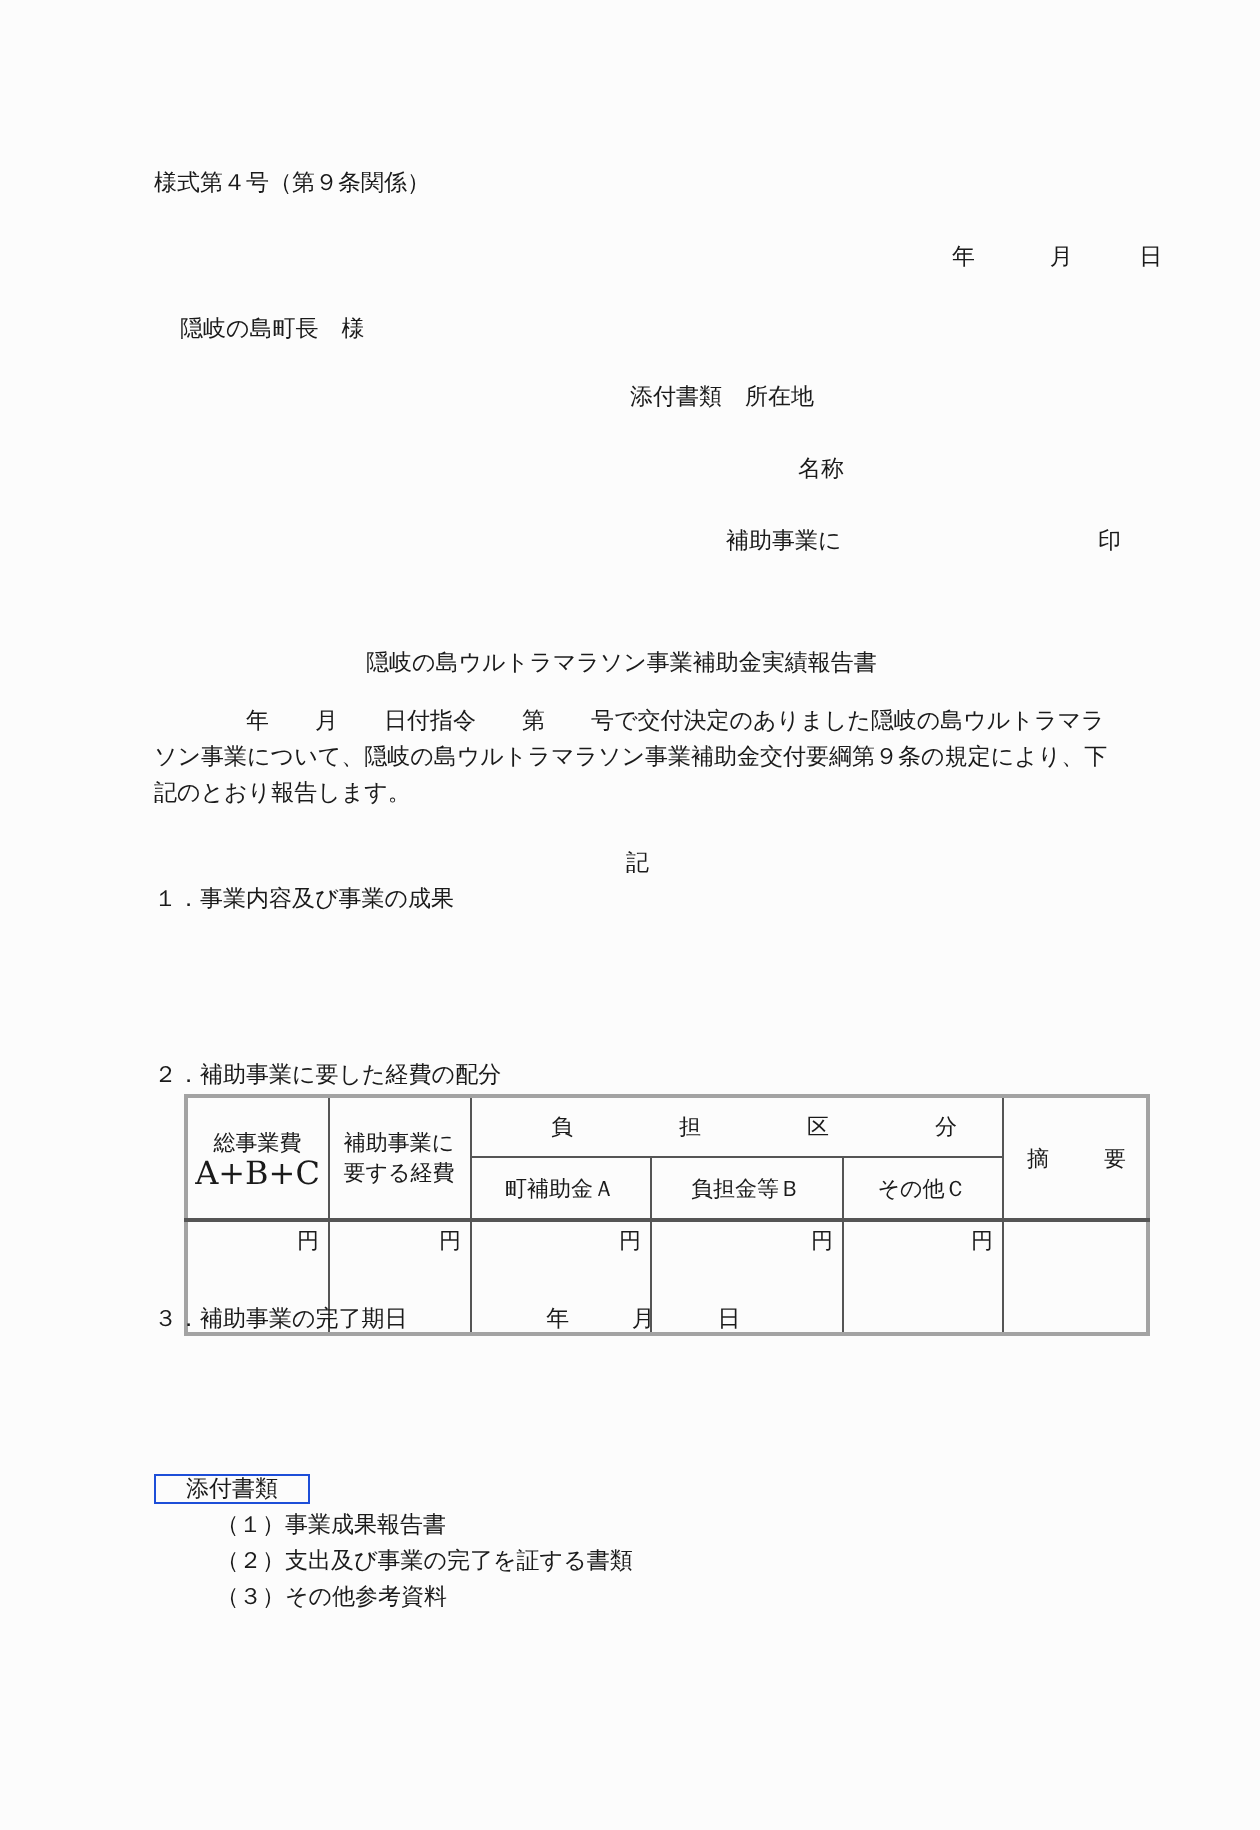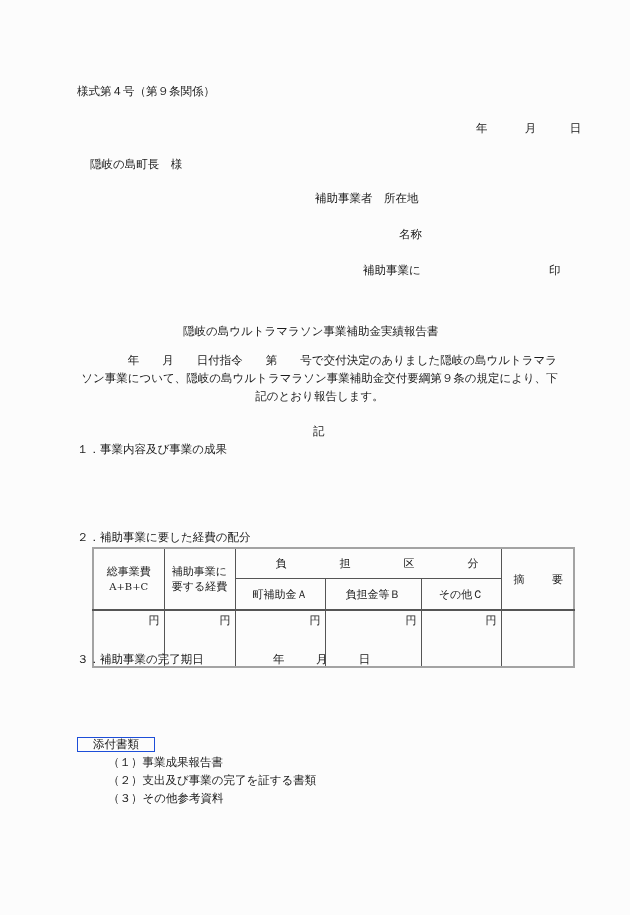--- a/index.html
+++ b/index.html
@@ -5,21 +5,21 @@
     html, body { margin: 0; padding: 0; }
     body {
       width: 630px; height: 915px;
       background: #fcfcfc;
       color: #1a1a1a;
       font-family: "DejaVu Serif", "Liberation Serif", serif;
       font-size: 11.5px;
       position: relative;
       overflow: hidden;
     }
-    .abs { position: absolute; white-space: nowrap; line-height: 14px; text-align: center; }
+    .abs { position: absolute; white-space: nowrap; line-height: 14px; }
     .form-no { left: 77px; top: 84px; }
     .date-line { left: 476px; top: 121px; }
     .date-line span { display: inline-block; }
     .addressee { left: 90px; top: 157px; }
     .applicant-label { left: 315px; top: 191px; }
     .name-label { left: 399px; top: 227px; }
     .rep-label { left: 363px; top: 263px; }
     .seal { left: 549px; top: 263px; }
     .doc-title { left: 183px; top: 324px; }
     .body-text { left: 77px; top: 351px; width: 485px; white-space: normal; line-height: 18px; }
@@ -48,40 +48,40 @@
     table.costs tr.hdr-top td { height: 29px; }
     table.costs tr.hdr-sub td { height: 30px; }
     table.costs tr.hdr-sub td, table.costs tr.hdr-top td.span2 { }
     table.costs tr.body td {
       vertical-align: top;
       text-align: right;
       padding: 2px 4px 0 0;
       height: 53px;
       border-top: 2px solid #555;
     }
-    .small { font-size: 10px; }
+    .small { font-size: 16px; }
     .spread { display: flex; justify-content: space-between; padding: 0 22px 0 40px; }
     .spread2 { display: flex; justify-content: space-between; padding: 0 10px 0 12px; }
   </style>
 </head>
 <body>
 
 <div class="abs form-no">様式第４号（第９条関係）</div>
 
 <div class="abs date-line">
   <span>年</span>
   <span style="width:30px"></span>
   <span>月</span>
   <span style="width:26px"></span>
   <span>日</span>
 </div>
 
 <div class="abs addressee">隠岐の島町長　様</div>
 
-<div class="abs applicant-label">補助事業者　所在地</div>
+<div class="abs applicant-label">添付書類　所在地</div>
 <div class="abs name-label">名称</div>
 <div class="abs rep-label">補助事業に</div>
 <div class="abs seal">印</div>
 
 <div class="abs doc-title">隠岐の島ウルトラマラソン事業補助金実績報告書</div>
 
 <div class="abs body-text">　　　　年　　月　　日付指令　　第　　号で交付決定のありました隠岐の島ウルトラマラソン事業について、隠岐の島ウルトラマラソン事業補助金交付要綱第９条の規定により、下記のとおり報告します。</div>
 
 <div class="abs ki">記</div>
 

